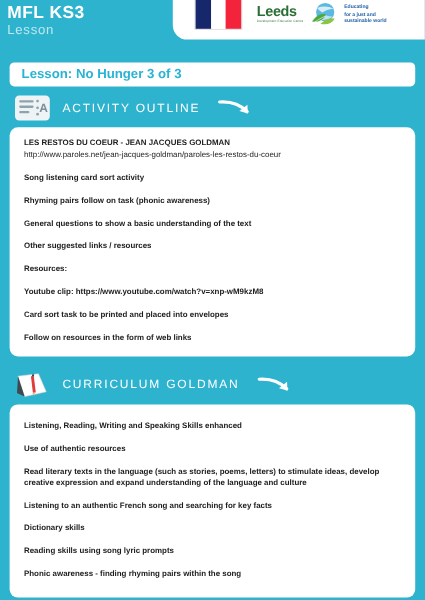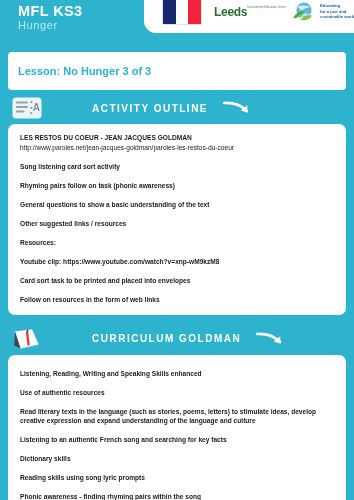--- a/index.html
+++ b/index.html
@@ -12,21 +12,21 @@
   .page {
     position: relative;
     width: 354px; height: 500px;
     background: #2eb3cf;
   }
 
   
   .header {
     position: relative;
     height: 48px;
-    padding: 3px 0 0 18px;
+    padding: 3px 0 0 6px;
   }
   .title-block { width: 150px; }
   .title-main {
     color: #ffffff;
     font-size: 14.5px;
     font-weight: bold;
     letter-spacing: 0.4px;
     line-height: 16px;
   }
   .title-sub {
@@ -61,21 +61,21 @@
   .flag-white { flex: 1; background: #ffffff; }
   .flag-red   { flex: 1; background: #f4233c; }
 
   .logo {
     display: flex;
     align-items: center;
     gap: 2px;
   }
   .logo-word {
     display: flex;
-    flex-direction: row;
+    flex-direction: column;
     line-height: 1;
   }
   .logo-leeds {
     font-size: 12px;
     font-weight: bold;
     color: #2b6e35;
     letter-spacing: -0.3px;
   }
   .logo-tiny {
     font-size: 2.6px;
@@ -89,21 +89,21 @@
     font-size: 4.2px;
     color: #1f5fa8;
     font-weight: bold;
     line-height: 5.4px;
     white-space: nowrap;
   }
 
   
   .lesson-bar {
     margin: 4px 8px 0 8px;
-    height: 38px;
+    height: 20px;
     background: #ffffff;
     border-radius: 4px;
     display: flex;
     align-items: center;
     padding-left: 10px;
   }
   .lesson-text {
     color: #29b3d4;
     font-size: 11px;
     font-weight: bold;
@@ -117,23 +117,22 @@
     padding: 7px 0 5px 12px;
   }
   .sec-icon {
     width: 30px; height: 22px;
     flex: none;
     position: relative;
   }
   .sec-label {
     color: #ffffff;
     font-size: 10px;
-    font-weight: bold;
+    font-weight: normal;
     letter-spacing: 1.5px;
-    margin-left: 40px;
   }
   .sec-arrow { margin-left: 4px; flex: none; }
 
   
   .card {
     margin: 0 8px;
     background: #ffffff;
     border-radius: 7px;
     padding: 9px 12px 10px 12px;
   }
@@ -151,21 +150,21 @@
 </style>
 </head>
 <body>
 
 <div class="page">
 
   <div class="header">
 
     <div class="title-block">
       <div class="title-main">MFL KS3</div>
-      <div class="title-sub">Hunger</div>
+      <div class="title-sub">Lesson</div>
     </div>
 
     <div class="header-panel">
 
       <div class="flag">
         <div class="flag-blue"></div>
         <div class="flag-white"></div>
         <div class="flag-red"></div>
       </div>
 

